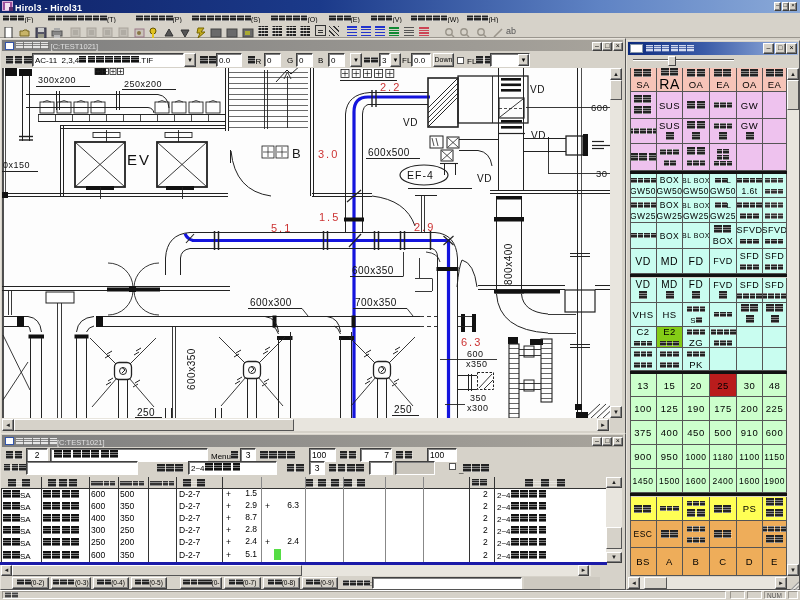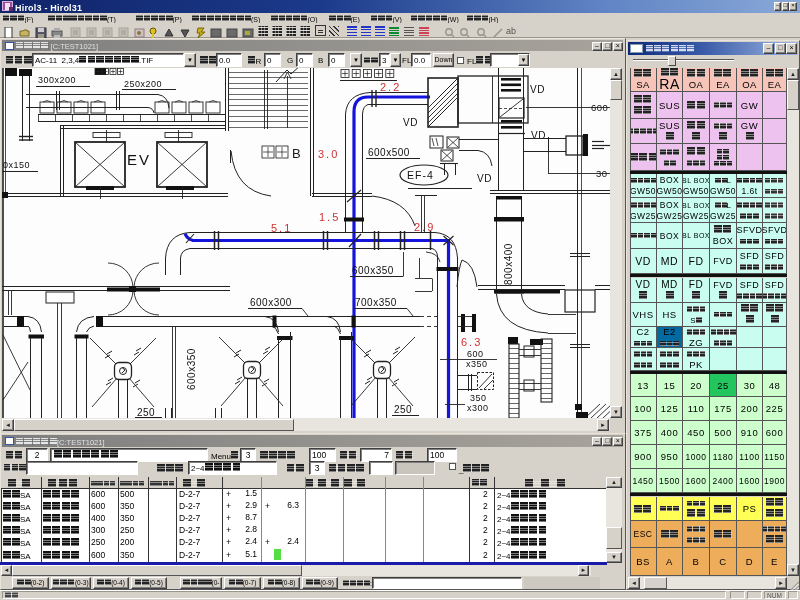--- a/index.html
+++ b/index.html
@@ -992,21 +992,21 @@
     <div style="line-height:10px"><i style="display:inline-block;width:8.0px;height:8px;background:repeating-linear-gradient(0deg,rgba(255,255,255,0.45) 0 1px,rgba(0,0,0,0) 1px 2.6px),repeating-linear-gradient(90deg,#222 0 8px,rgba(0,0,0,0) 8px 9.5px)"></i></div>
   </div>
 <div style="position:absolute;left:763px;top:303px;width:24px;height:24px;background:#c9fdf0;border-right:1px solid #555;border-bottom:1px solid #555;display:flex;flex-direction:column;align-items:center;justify-content:center;text-align:center;overflow:hidden;font-size:9px;white-space:nowrap">
     <div style="line-height:11px"><i style="display:inline-block;width:17.5px;height:8px;background:repeating-linear-gradient(0deg,rgba(255,255,255,0.45) 0 1px,rgba(0,0,0,0) 1px 2.6px),repeating-linear-gradient(90deg,#222 0 8px,rgba(0,0,0,0) 8px 9.5px)"></i></div>
     <div style="line-height:10px"><i style="display:inline-block;width:8.0px;height:8px;background:repeating-linear-gradient(0deg,rgba(255,255,255,0.45) 0 1px,rgba(0,0,0,0) 1px 2.6px),repeating-linear-gradient(90deg,#222 0 8px,rgba(0,0,0,0) 8px 9.5px)"></i></div>
   </div>
 <div style="position:absolute;left:630px;top:327px;width:27px;height:21px;background:#c9fdf0;border-right:1px solid #555;border-bottom:1px solid #555;display:flex;flex-direction:column;align-items:center;justify-content:center;text-align:center;overflow:hidden;font-size:9px;white-space:nowrap">
     <div style="line-height:11px"><span style="font-size:9.5px;letter-spacing:0.5px">C2</span></div>
     <div style="line-height:10px"><i style="display:inline-block;width:18.5px;height:5.5px;background:repeating-linear-gradient(0deg,rgba(255,255,255,0.45) 0 1px,rgba(0,0,0,0) 1px 2.6px),repeating-linear-gradient(90deg,#222 0 5.5px,rgba(0,0,0,0) 5.5px 6.5px)"></i></div>
   </div>
-<div style="position:absolute;left:657px;top:327px;width:26px;height:21px;background:#0369a1;border-right:1px solid #555;border-bottom:1px solid #555;display:flex;flex-direction:column;align-items:center;justify-content:center;text-align:center;overflow:hidden;font-size:9px;white-space:nowrap">
+<div style="position:absolute;left:657px;top:327px;width:26px;height:21px;background:#84cc16;border-right:1px solid #555;border-bottom:1px solid #555;display:flex;flex-direction:column;align-items:center;justify-content:center;text-align:center;overflow:hidden;font-size:9px;white-space:nowrap">
     <div style="line-height:11px"><span style="font-size:9.5px;letter-spacing:0.5px">E2</span></div>
     <div style="line-height:10px"><i style="display:inline-block;width:18.5px;height:5.5px;background:repeating-linear-gradient(0deg,rgba(255,255,255,0.45) 0 1px,rgba(0,0,0,0) 1px 2.6px),repeating-linear-gradient(90deg,#222 0 5.5px,rgba(0,0,0,0) 5.5px 6.5px)"></i></div>
   </div>
 <div style="position:absolute;left:683px;top:327px;width:27px;height:21px;background:#c9fdf0;border-right:1px solid #555;border-bottom:1px solid #555;display:flex;flex-direction:column;align-items:center;justify-content:center;text-align:center;overflow:hidden;font-size:9px;white-space:nowrap">
     <div style="line-height:11px"><i style="display:inline-block;width:18.5px;height:5.5px;background:repeating-linear-gradient(0deg,rgba(255,255,255,0.45) 0 1px,rgba(0,0,0,0) 1px 2.6px),repeating-linear-gradient(90deg,#222 0 5.5px,rgba(0,0,0,0) 5.5px 6.5px)"></i></div>
     <div style="line-height:10px"><span style="font-size:9.5px;letter-spacing:0.5px">ZG</span></div>
   </div>
 <div style="position:absolute;left:710px;top:327px;width:27px;height:21px;background:#c9fdf0;border-right:1px solid #555;border-bottom:1px solid #555;display:flex;flex-direction:column;align-items:center;justify-content:center;text-align:center;overflow:hidden;font-size:9px;white-space:nowrap">
     <div style="line-height:11px"><i style="display:inline-block;width:25.0px;height:5.5px;background:repeating-linear-gradient(0deg,rgba(255,255,255,0.45) 0 1px,rgba(0,0,0,0) 1px 2.6px),repeating-linear-gradient(90deg,#222 0 5.5px,rgba(0,0,0,0) 5.5px 6.5px)"></i></div>
     <div style="line-height:10px"><i style="display:inline-block;width:18.5px;height:5.5px;background:repeating-linear-gradient(0deg,rgba(255,255,255,0.45) 0 1px,rgba(0,0,0,0) 1px 2.6px),repeating-linear-gradient(90deg,#222 0 5.5px,rgba(0,0,0,0) 5.5px 6.5px)"></i></div>
@@ -1030,37 +1030,37 @@
 <div style="position:absolute;left:763px;top:348px;width:24px;height:23px;background:#c9fdf0;border-right:1px solid #555;border-bottom:1px solid #555;display:flex;flex-direction:column;align-items:center;justify-content:center;text-align:center;overflow:hidden;font-size:9px;white-space:nowrap"></div>
 <div style="position:absolute;left:630px;top:374px;width:27px;height:23px;background:#ccffcc;border-right:1px solid #555;border-bottom:1px solid #555;display:flex;flex-direction:column;align-items:center;justify-content:center;text-align:center;overflow:hidden;font-size:9px;white-space:nowrap">
     <span style="font-size:9.5px;letter-spacing:0.5px">13</span>
   </div>
 <div style="position:absolute;left:657px;top:374px;width:26px;height:23px;background:#ccffcc;border-right:1px solid #555;border-bottom:1px solid #555;display:flex;flex-direction:column;align-items:center;justify-content:center;text-align:center;overflow:hidden;font-size:9px;white-space:nowrap">
     <span style="font-size:9.5px;letter-spacing:0.5px">15</span>
   </div>
 <div style="position:absolute;left:683px;top:374px;width:27px;height:23px;background:#ccffcc;border-right:1px solid #555;border-bottom:1px solid #555;display:flex;flex-direction:column;align-items:center;justify-content:center;text-align:center;overflow:hidden;font-size:9px;white-space:nowrap">
     <span style="font-size:9.5px;letter-spacing:0.5px">20</span>
   </div>
-<div style="position:absolute;left:710px;top:374px;width:27px;height:23px;background:#22c55e;border-right:1px solid #555;border-bottom:1px solid #555;display:flex;flex-direction:column;align-items:center;justify-content:center;text-align:center;overflow:hidden;font-size:9px;white-space:nowrap">
+<div style="position:absolute;left:710px;top:374px;width:27px;height:23px;background:#b91c1c;border-right:1px solid #555;border-bottom:1px solid #555;display:flex;flex-direction:column;align-items:center;justify-content:center;text-align:center;overflow:hidden;font-size:9px;white-space:nowrap">
     <span style="font-size:9.5px;letter-spacing:0.5px">25</span>
   </div>
 <div style="position:absolute;left:737px;top:374px;width:26px;height:23px;background:#ccffcc;border-right:1px solid #555;border-bottom:1px solid #555;display:flex;flex-direction:column;align-items:center;justify-content:center;text-align:center;overflow:hidden;font-size:9px;white-space:nowrap">
     <span style="font-size:9.5px;letter-spacing:0.5px">30</span>
   </div>
 <div style="position:absolute;left:763px;top:374px;width:24px;height:23px;background:#ccffcc;border-right:1px solid #555;border-bottom:1px solid #555;display:flex;flex-direction:column;align-items:center;justify-content:center;text-align:center;overflow:hidden;font-size:9px;white-space:nowrap">
     <span style="font-size:9.5px;letter-spacing:0.5px">48</span>
   </div>
 <div style="position:absolute;left:630px;top:397px;width:27px;height:24px;background:#ccffcc;border-right:1px solid #555;border-bottom:1px solid #555;display:flex;flex-direction:column;align-items:center;justify-content:center;text-align:center;overflow:hidden;font-size:9px;white-space:nowrap">
     <span style="font-size:9.5px;letter-spacing:0.5px">100</span>
   </div>
 <div style="position:absolute;left:657px;top:397px;width:26px;height:24px;background:#ccffcc;border-right:1px solid #555;border-bottom:1px solid #555;display:flex;flex-direction:column;align-items:center;justify-content:center;text-align:center;overflow:hidden;font-size:9px;white-space:nowrap">
     <span style="font-size:9.5px;letter-spacing:0.5px">125</span>
   </div>
 <div style="position:absolute;left:683px;top:397px;width:27px;height:24px;background:#ccffcc;border-right:1px solid #555;border-bottom:1px solid #555;display:flex;flex-direction:column;align-items:center;justify-content:center;text-align:center;overflow:hidden;font-size:9px;white-space:nowrap">
-    <span style="font-size:9.5px;letter-spacing:0.5px">110</span>
+    <span style="font-size:9.5px;letter-spacing:0.5px">190</span>
   </div>
 <div style="position:absolute;left:710px;top:397px;width:27px;height:24px;background:#ccffcc;border-right:1px solid #555;border-bottom:1px solid #555;display:flex;flex-direction:column;align-items:center;justify-content:center;text-align:center;overflow:hidden;font-size:9px;white-space:nowrap">
     <span style="font-size:9.5px;letter-spacing:0.5px">175</span>
   </div>
 <div style="position:absolute;left:737px;top:397px;width:26px;height:24px;background:#ccffcc;border-right:1px solid #555;border-bottom:1px solid #555;display:flex;flex-direction:column;align-items:center;justify-content:center;text-align:center;overflow:hidden;font-size:9px;white-space:nowrap">
     <span style="font-size:9.5px;letter-spacing:0.5px">200</span>
   </div>
 <div style="position:absolute;left:763px;top:397px;width:24px;height:24px;background:#ccffcc;border-right:1px solid #555;border-bottom:1px solid #555;display:flex;flex-direction:column;align-items:center;justify-content:center;text-align:center;overflow:hidden;font-size:9px;white-space:nowrap">
     <span style="font-size:9.5px;letter-spacing:0.5px">225</span>
   </div>

